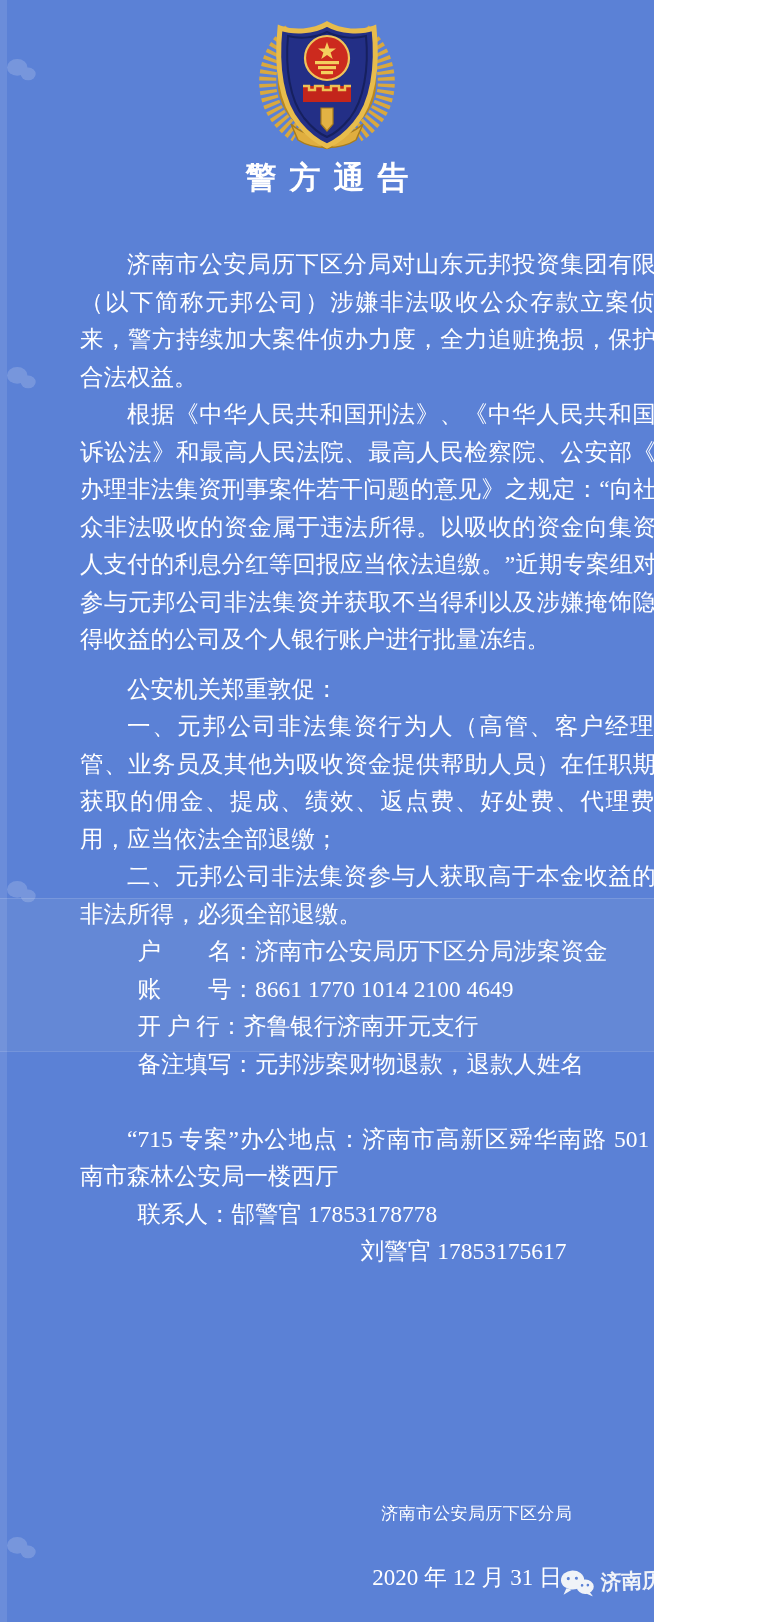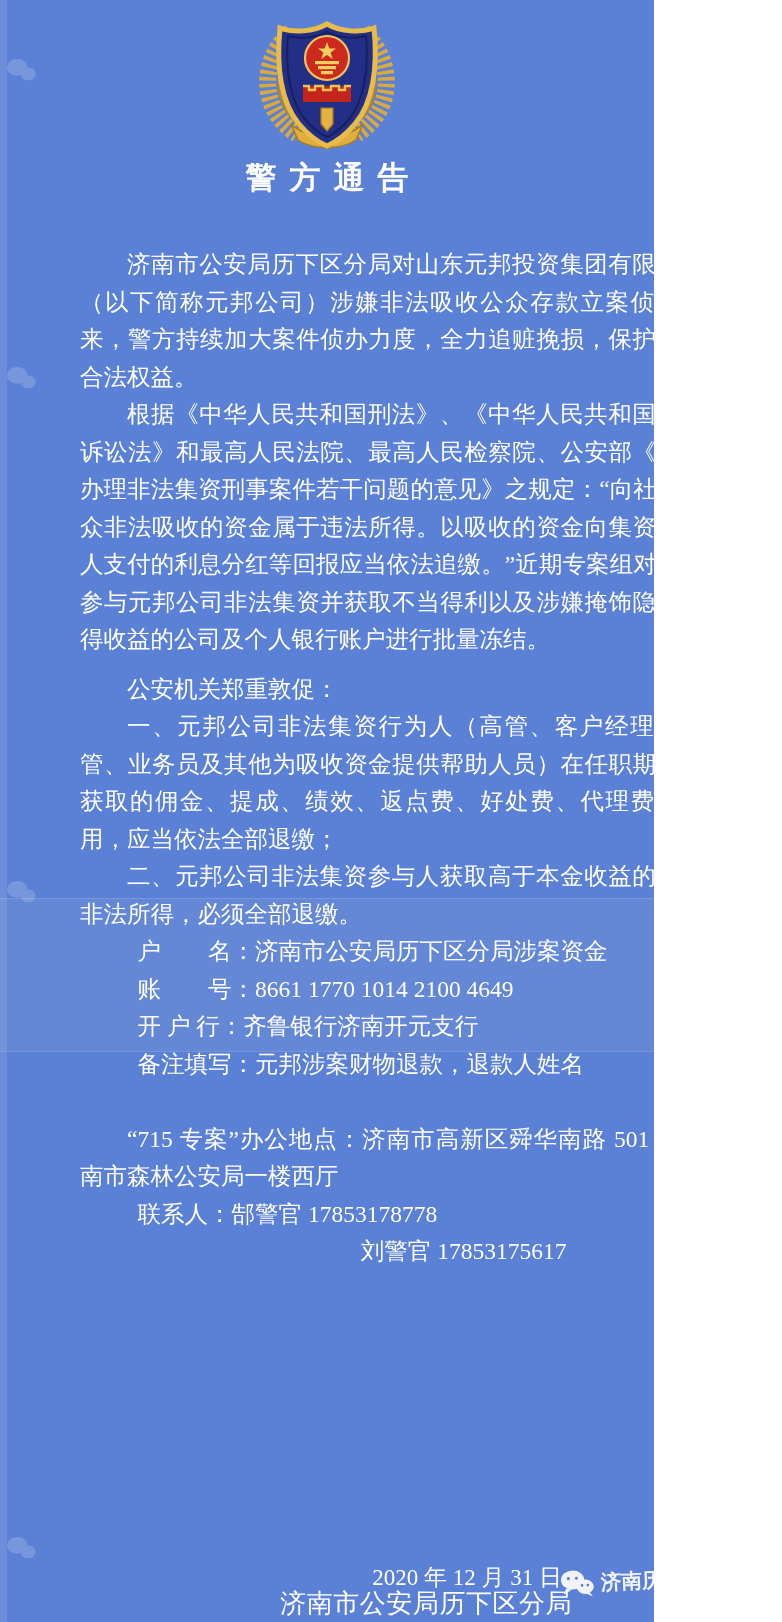--- a/index.html
+++ b/index.html
@@ -47,22 +47,22 @@
     position:absolute;top:246px;left:80px;width:624px;
     font-size:23.5px;line-height:37.5px;
     text-align:justify;
   }
   .content p{margin:0;padding:0;text-indent:2em;}
   .content p.plain{text-align:left;margin-top:12px;}
   .content p.acct{text-align:left;text-indent:2.45em;}
   .content p.gap-before{margin-top:37.5px;}
   .content p.contact2{text-align:center;text-indent:6.1em;}
   .footer-org{
-    position:absolute;top:1586px;right:82px;
-    font-size:26px;letter-spacing:0.02em;
+    position:absolute;top:1502px;right:82px;
+    font-size:17px;letter-spacing:0.02em;
   }
   .footer-date{
     position:absolute;top:1562px;right:92px;
     font-size:23px;
   }
   .watermark{
     position:absolute;left:560px;top:1570px;
     display:flex;align-items:center;gap:7px;
     transform:rotate(-2.5deg);transform-origin:left center;
     color:var(--color-watermark);

